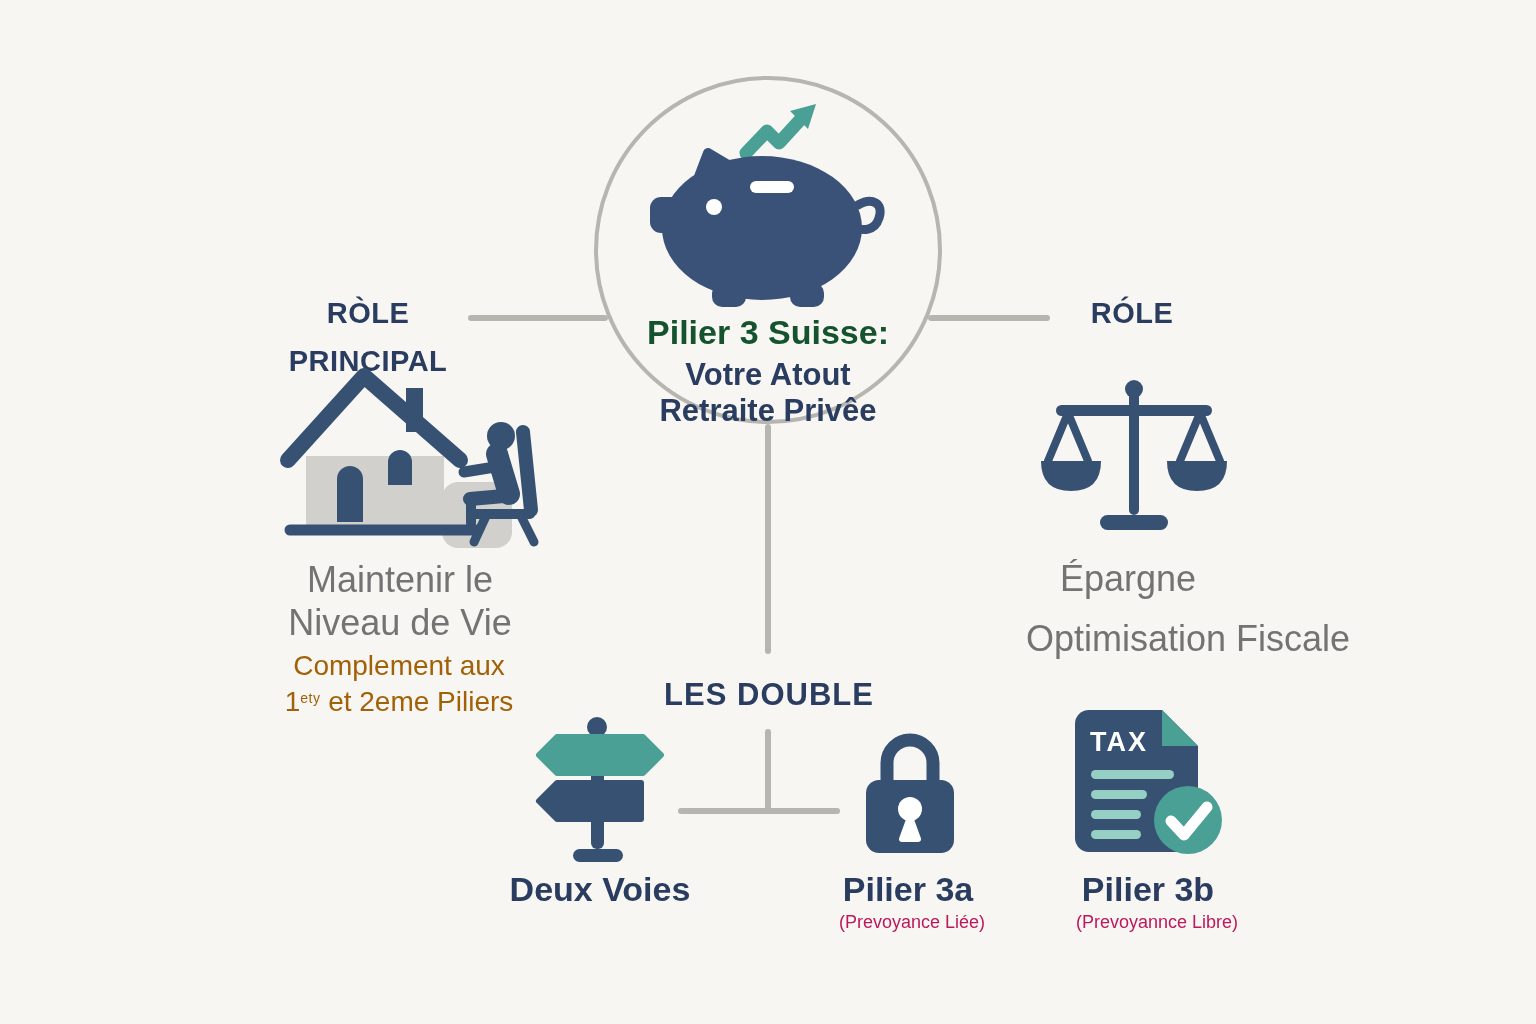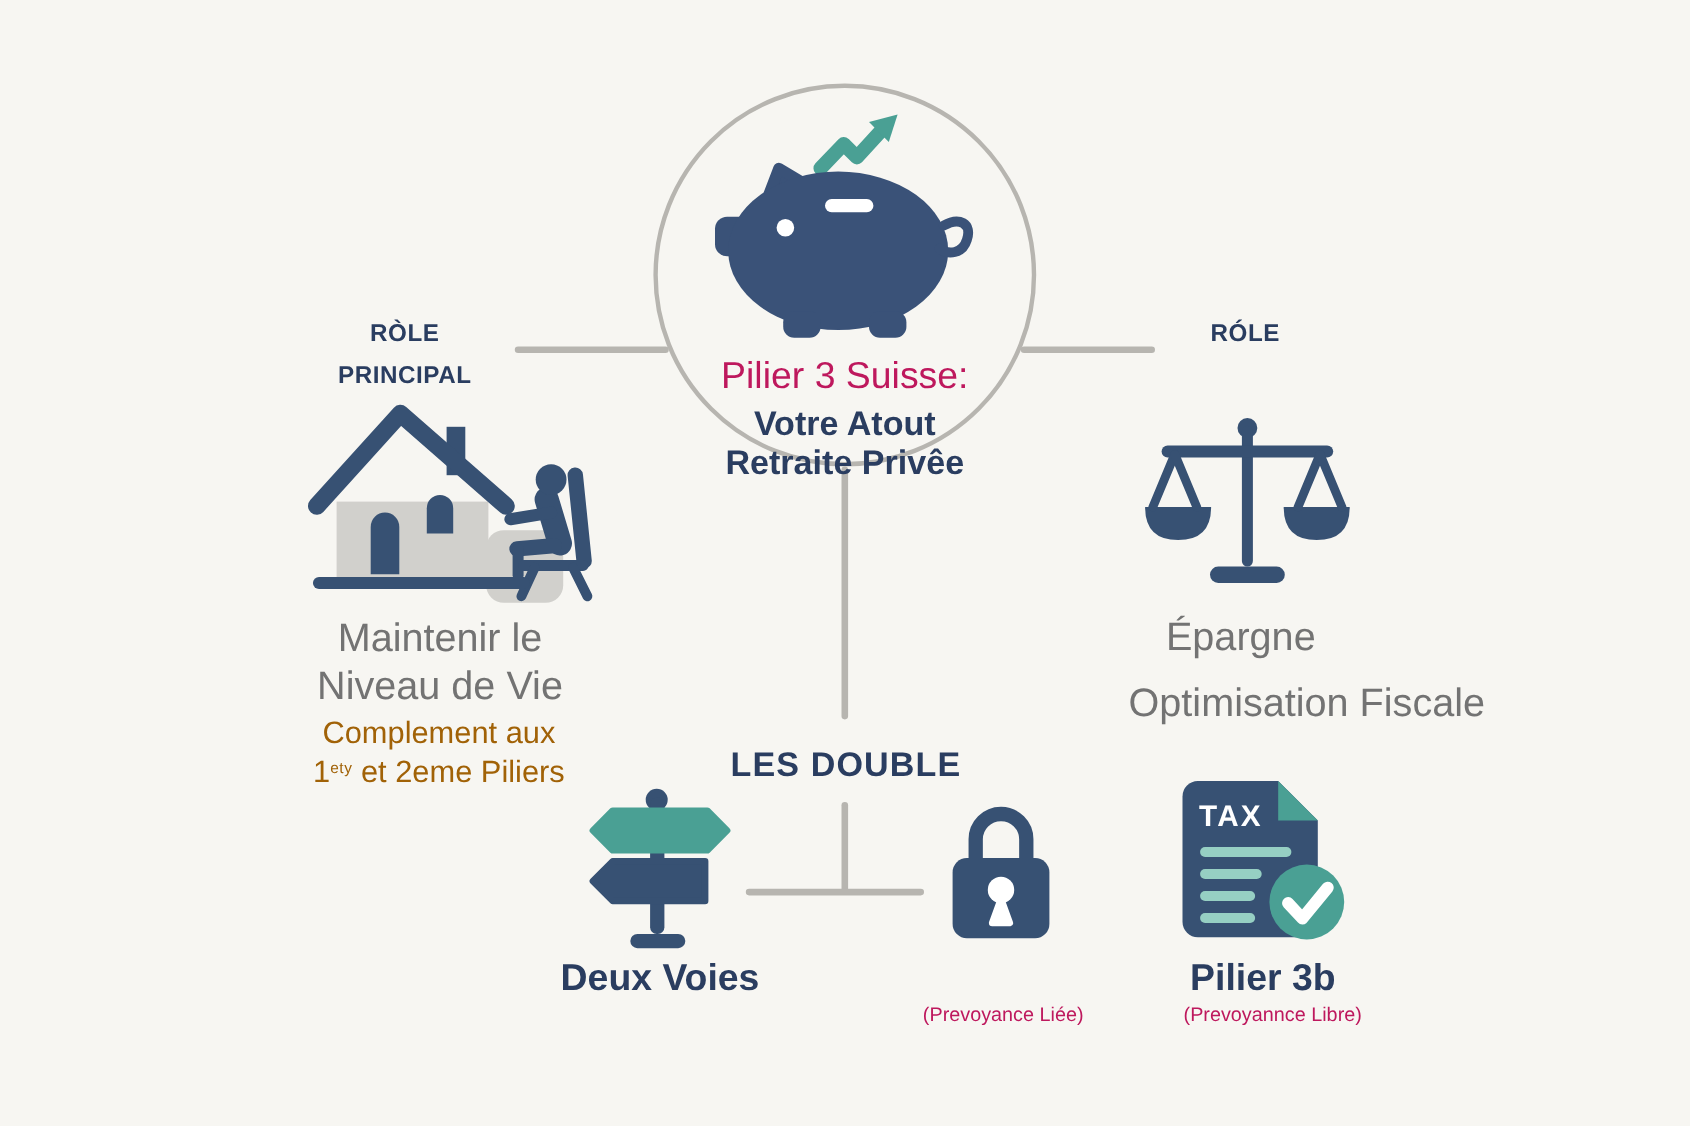--- a/index.html
+++ b/index.html
@@ -7,22 +7,22 @@
     position:relative;
     width:1536px;height:1024px;
     margin:0 auto;
     background:#f7f6f2;
     font-family:"Liberation Sans","DejaVu Sans",sans-serif;
     overflow:hidden;
   }
   .abs{position:absolute;}
   .line{background:#b7b5b0;border-radius:3px;}
   .txt{text-align:center;white-space:nowrap;}
-  .h-small{font-size:22px;line-height:38px;font-weight:700;letter-spacing:.5px;color:#2a3d60;}
-  .title-main{font-size:34px;line-height:40px;font-weight:400;color:#be185d;margin-top:10px;}
+  .h-small{font-size:29px;line-height:38px;font-weight:700;letter-spacing:.5px;color:#2a3d60;margin-top:10px;}
+  .title-main{font-size:34px;line-height:40px;font-weight:700;color:#14532d;}
   .title-sub{font-size:31px;line-height:36px;font-weight:700;color:#2a3d60;}
   .label-big{font-size:36px;line-height:43px;font-weight:400;color:#737373;}
   .label-mid{font-size:34px;line-height:40px;font-weight:700;color:#2a3d60;}
   .sub-gray{font-size:28px;line-height:33px;font-weight:400;color:#a16207;}
   .sub-gray-sm{font-size:18px;line-height:30px;font-weight:400;color:#be185d;}
   .options-h{font-size:31px;line-height:36px;font-weight:700;letter-spacing:1px;color:#2a3d60;}
   sup.tiny{font-size:.5em;vertical-align:.55em;letter-spacing:.5px;}
   .circle{
     width:348px;height:348px;border-radius:50%;
     border:4px solid #b7b5b0;background:#f7f6f2;box-sizing:border-box;
@@ -134,20 +134,21 @@
     <polygon points="4,86 22,68 106,68 106,104 22,104" fill="#375173" stroke="#375173" stroke-width="6" stroke-linejoin="round"></polygon>
   </svg>
   <div class="abs txt label-mid" style="left:478px;top:869px;width:244px;">Deux Voies</div>
 
   <svg class="abs" style="left:860px;top:725px;" width="100" height="132" viewBox="0 0 100 132">
     <path d="M27,62 V38 A23,23 0 0 1 73,38 V62" fill="none" stroke="#375173" stroke-width="13" stroke-linecap="round"></path>
     <rect x="6" y="55" width="88" height="73" rx="13" fill="#375173"></rect>
     <circle cx="50" cy="84" r="12" fill="#ffffff"></circle>
     <polygon points="50,92 58,114 42,114" fill="#ffffff" stroke="#ffffff" stroke-width="6" stroke-linejoin="round"></polygon>
   </svg>
+  <div class="abs txt label-mid" style="left:808px;top:869px;width:200px;">Pilier 3a</div>
   <div class="abs txt sub-gray-sm" style="left:785px;top:907px;width:254px;">(Prevoyance Liée)</div>
 
   <svg class="abs" style="left:1070px;top:708px;" width="160" height="150" viewBox="0 0 160 150">
     <path d="M19,2 H92 L128,38 V130 a14,14 0 0 1 -14,14 H19 a14,14 0 0 1 -14,-14 V16 a14,14 0 0 1 14,-14 Z" fill="#375173"></path>
     <polygon points="92,2 128,38 92,38" fill="#4aa094"></polygon>
     <text x="20" y="43" fill="#ffffff" font-size="27" font-weight="800" letter-spacing="2">TAX</text>
     <g fill="#96cfc3">
       <rect x="21" y="62" width="83" height="9" rx="4.5"></rect>
       <rect x="21" y="82" width="56" height="9" rx="4.5"></rect>
       <rect x="21" y="102" width="50" height="9" rx="4.5"></rect>

